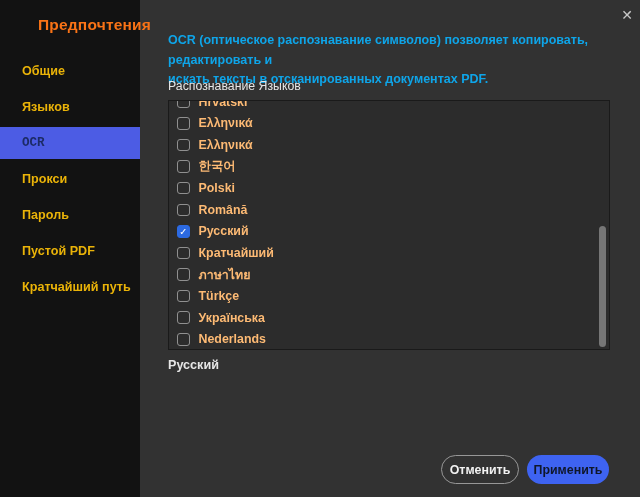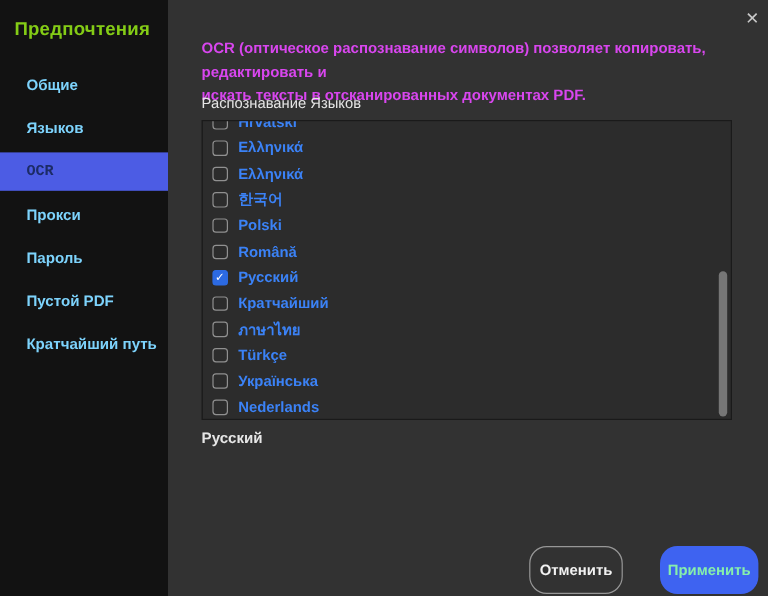--- a/index.html
+++ b/index.html
@@ -13,42 +13,42 @@
     background: var(--main-bg, #323232);
     overflow:hidden;
   }
 
   
   .sidebar {
     position:absolute; left:0; top:0; width:140px; height:497px;
     background: var(--sidebar-bg, #121212);
   }
   .sidebar-title {
-    position:absolute; left:12px; top:16px;
-    font-size:15.5px; font-weight:700; color:#84cc16; letter-spacing:.2px;
+    position:absolute; left:38px; top:16px;
+    font-size:15.5px; font-weight:700; color:#f97316; letter-spacing:.2px;
     white-space:nowrap;
   }
   .nav { position:absolute; left:0; top:55px; width:140px; display:flex; flex-direction:column; gap:4px; }
   .nav-item {
     height:32px; display:flex; align-items:center; padding-left:22px;
-    font-size:12.6px; font-weight:600; color:#7dd3fc; cursor:pointer;
+    font-size:12.6px; font-weight:600; color:#eab308; cursor:pointer;
     white-space:nowrap;
   }
   .nav-item.active { background: var(--accent-highlight, #4c5ce4); color:#1c2b66; font-weight:700;font-family:Liberation Mono, monospace; }
 
   
   .main { position:absolute; left:140px; top:0; width:500px; height:497px; }
   .close-btn {
     position:absolute; left:476px; top:4px; width:22px; height:22px;
     display:flex; align-items:center; justify-content:center;
     color:#c8c8c8; font-size:14px; cursor:pointer;
   }
   .desc {
     position:absolute; left:28px; top:31px; width:460px;
-    font-size:12.5px; font-weight:600; color:#d946ef; line-height:19.5px;
+    font-size:12.5px; font-weight:600; color:#0ea5e9; line-height:19.5px;
   }
   .section-label {
     position:absolute; left:28px; top:79px;
     font-size:12.3px; color:#e5e5e5; font-weight:400;
   }
 
   
   .lang-list {
     position:absolute; left:28px; top:100px; width:442px; height:250px;
     background:#2c2c2c; border:1px solid #1a1a1a;
@@ -65,45 +65,45 @@
     display:flex; align-items:center; justify-content:center;
     background:transparent;
   }
   .lang-row.checked .checkbox {
     background: var(--checkbox-checked, #2c6ae2);
     border-color: var(--checkbox-checked, #2c6ae2);
   }
   .lang-row.checked .checkbox::after {
     content:"\2713"; color:#fff; font-size:9.5px; font-weight:700; line-height:1;
   }
-  .lang-label { font-size:12.4px; font-weight:600; color:#3b82f6; white-space:nowrap; }
+  .lang-label { font-size:12.4px; font-weight:600; color:#fdba74; white-space:nowrap; }
   .scroll-thumb {
     position:absolute; right:3px; top:125px; width:7px; height:121px;
     background:#767676; border-radius:3.5px; cursor:pointer;
   }
 
   .selected-lang {
     position:absolute; left:28px; top:358px;
     font-size:12.6px; font-weight:700; color:#e6e6e6;
   }
 
   
   .btn {
-    position:absolute; top:455px; height:40px;
+    position:absolute; top:455px; height:29px;
     border-radius:14.5px; display:flex; align-items:center; justify-content:center;
     font-size:12.4px; font-weight:600; cursor:pointer;
     font-family: "Liberation Sans", "DejaVu Sans", sans-serif;
   }
   .btn-cancel {
     left:301px; width:78px;
     background:transparent; border:1px solid #979797; color:#f2f2f2;
   }
   .btn-apply {
-    left:410px; width:82px;
-    background: var(--apply-button, #3e63f1); border:none; color:#86efac;
+    left:387px; width:82px;
+    background: var(--apply-button, #3e63f1); border:none; color:#0f172a;
   }
 </style>
 </head>
 <body>
 
 <div class="window">
 
   <div class="sidebar">
     <div class="sidebar-title">Предпочтения</div>
     <nav class="nav">

